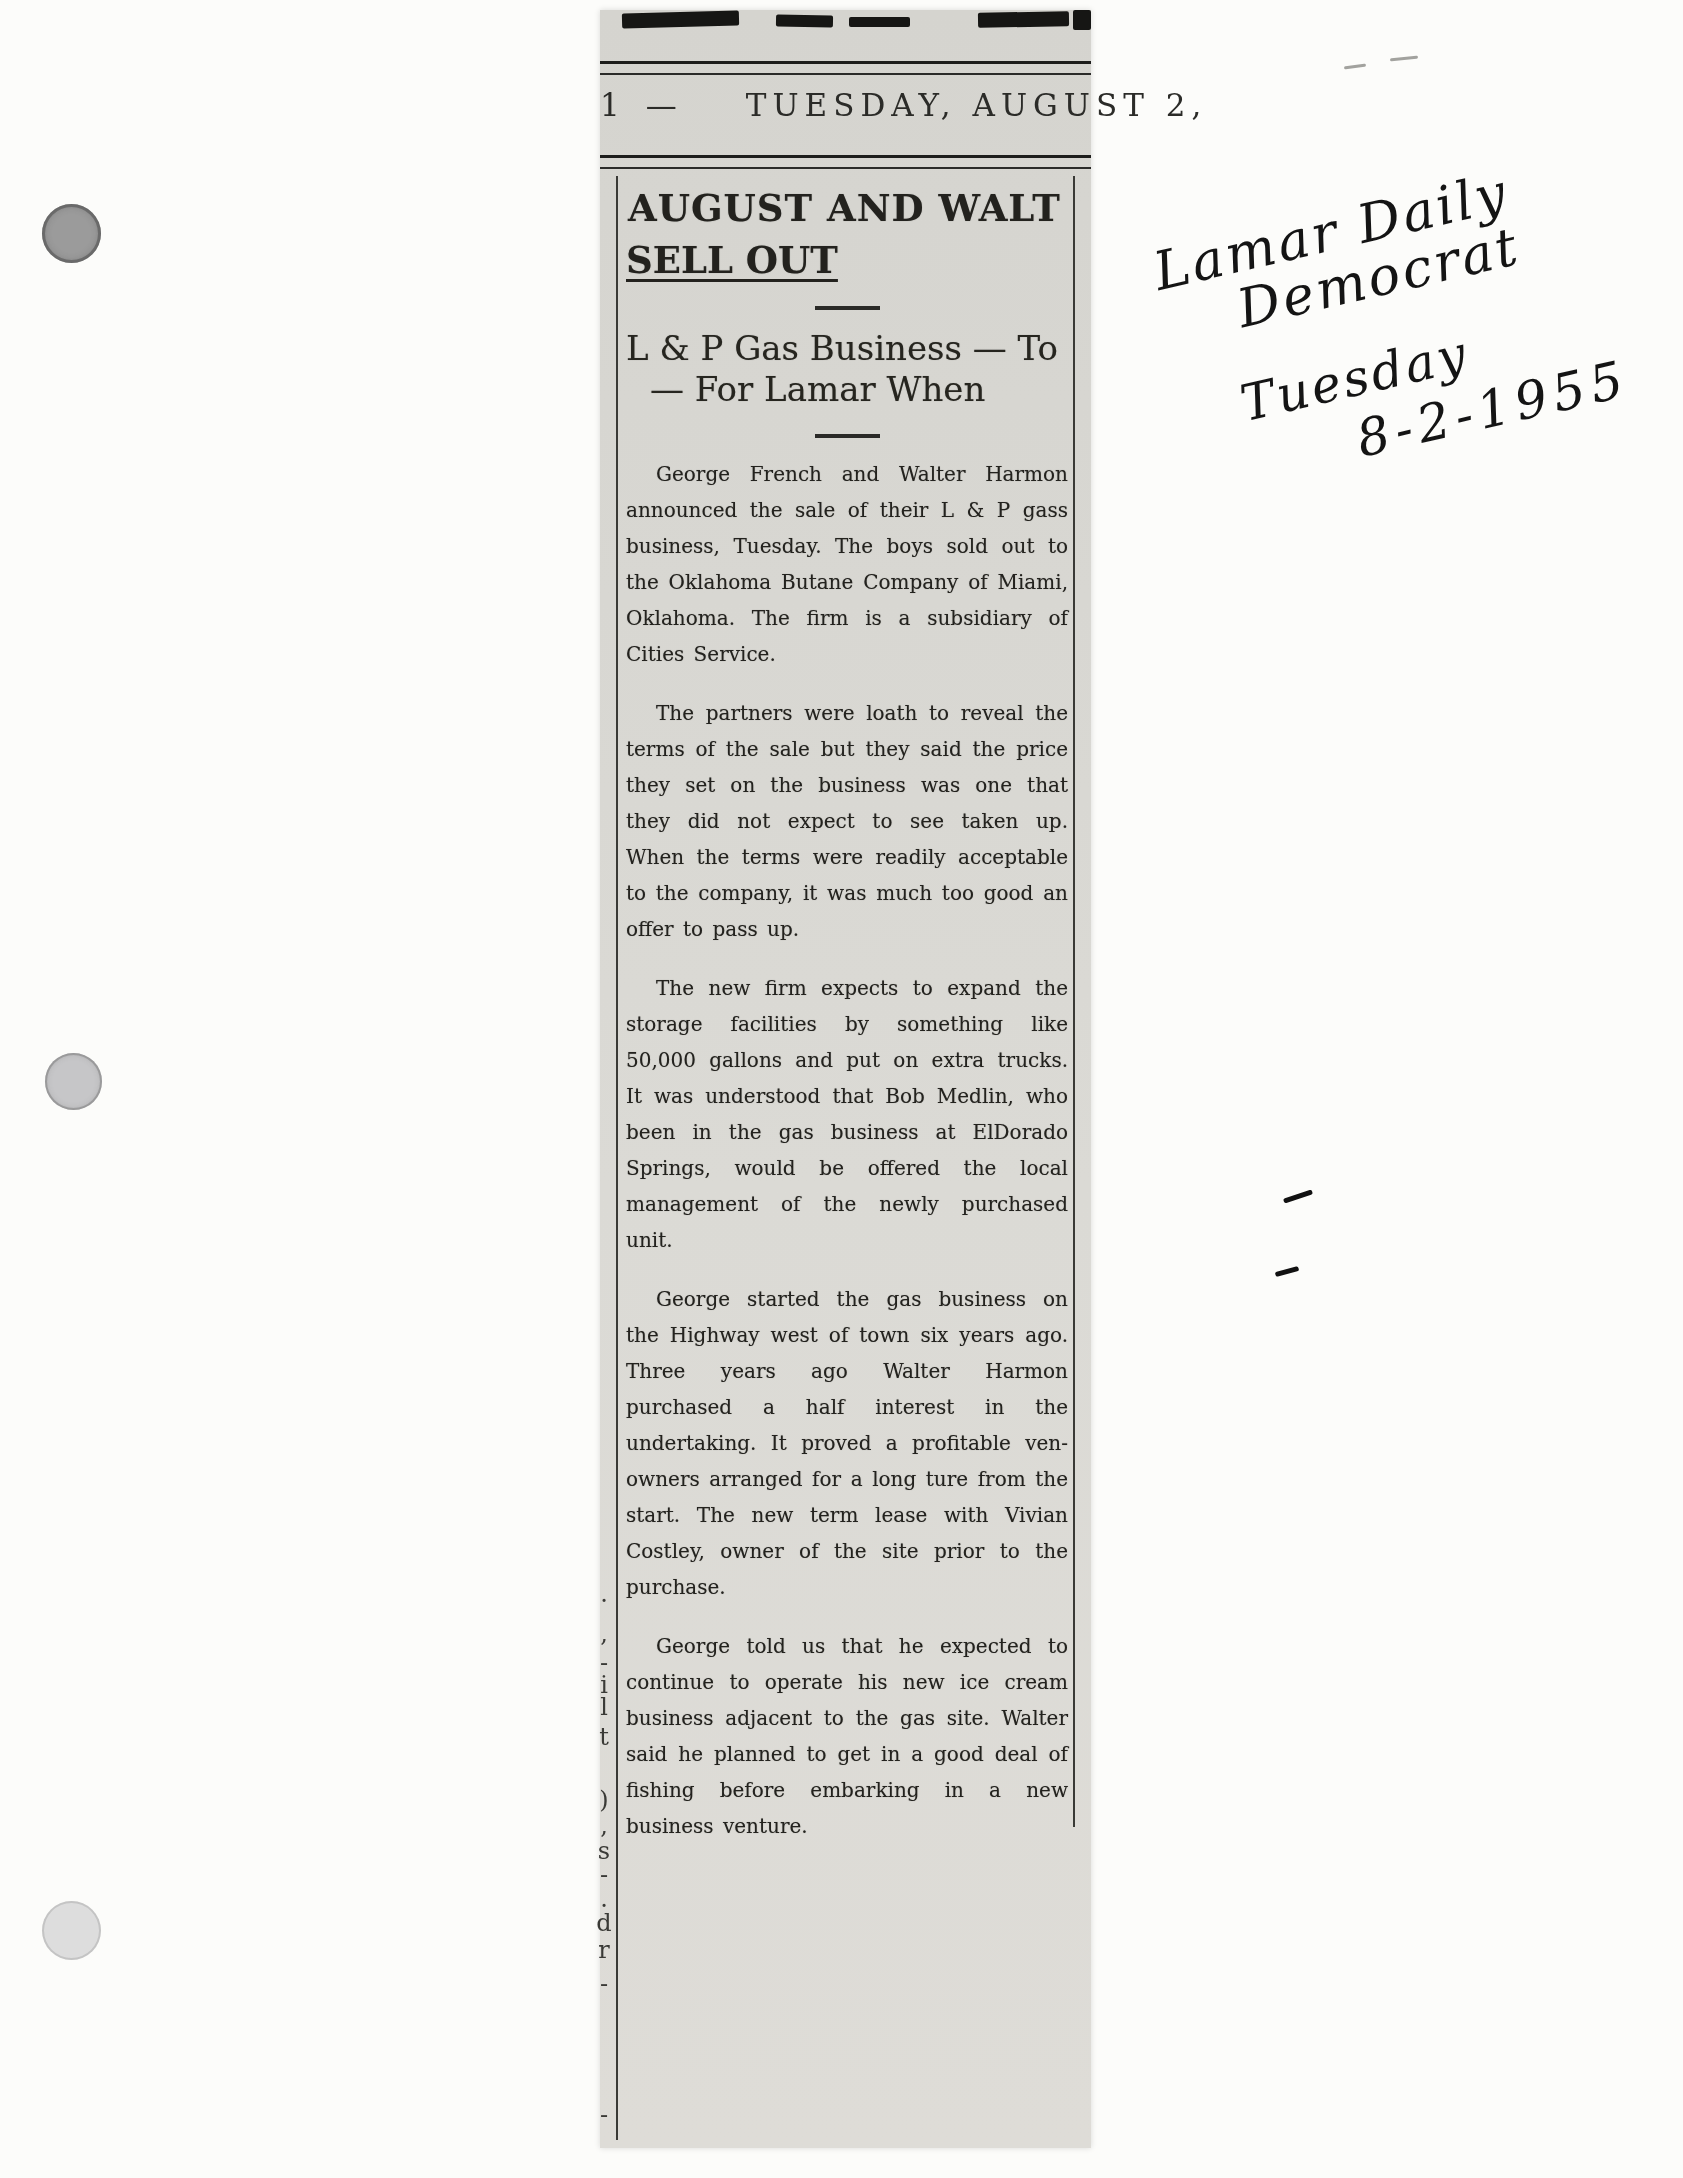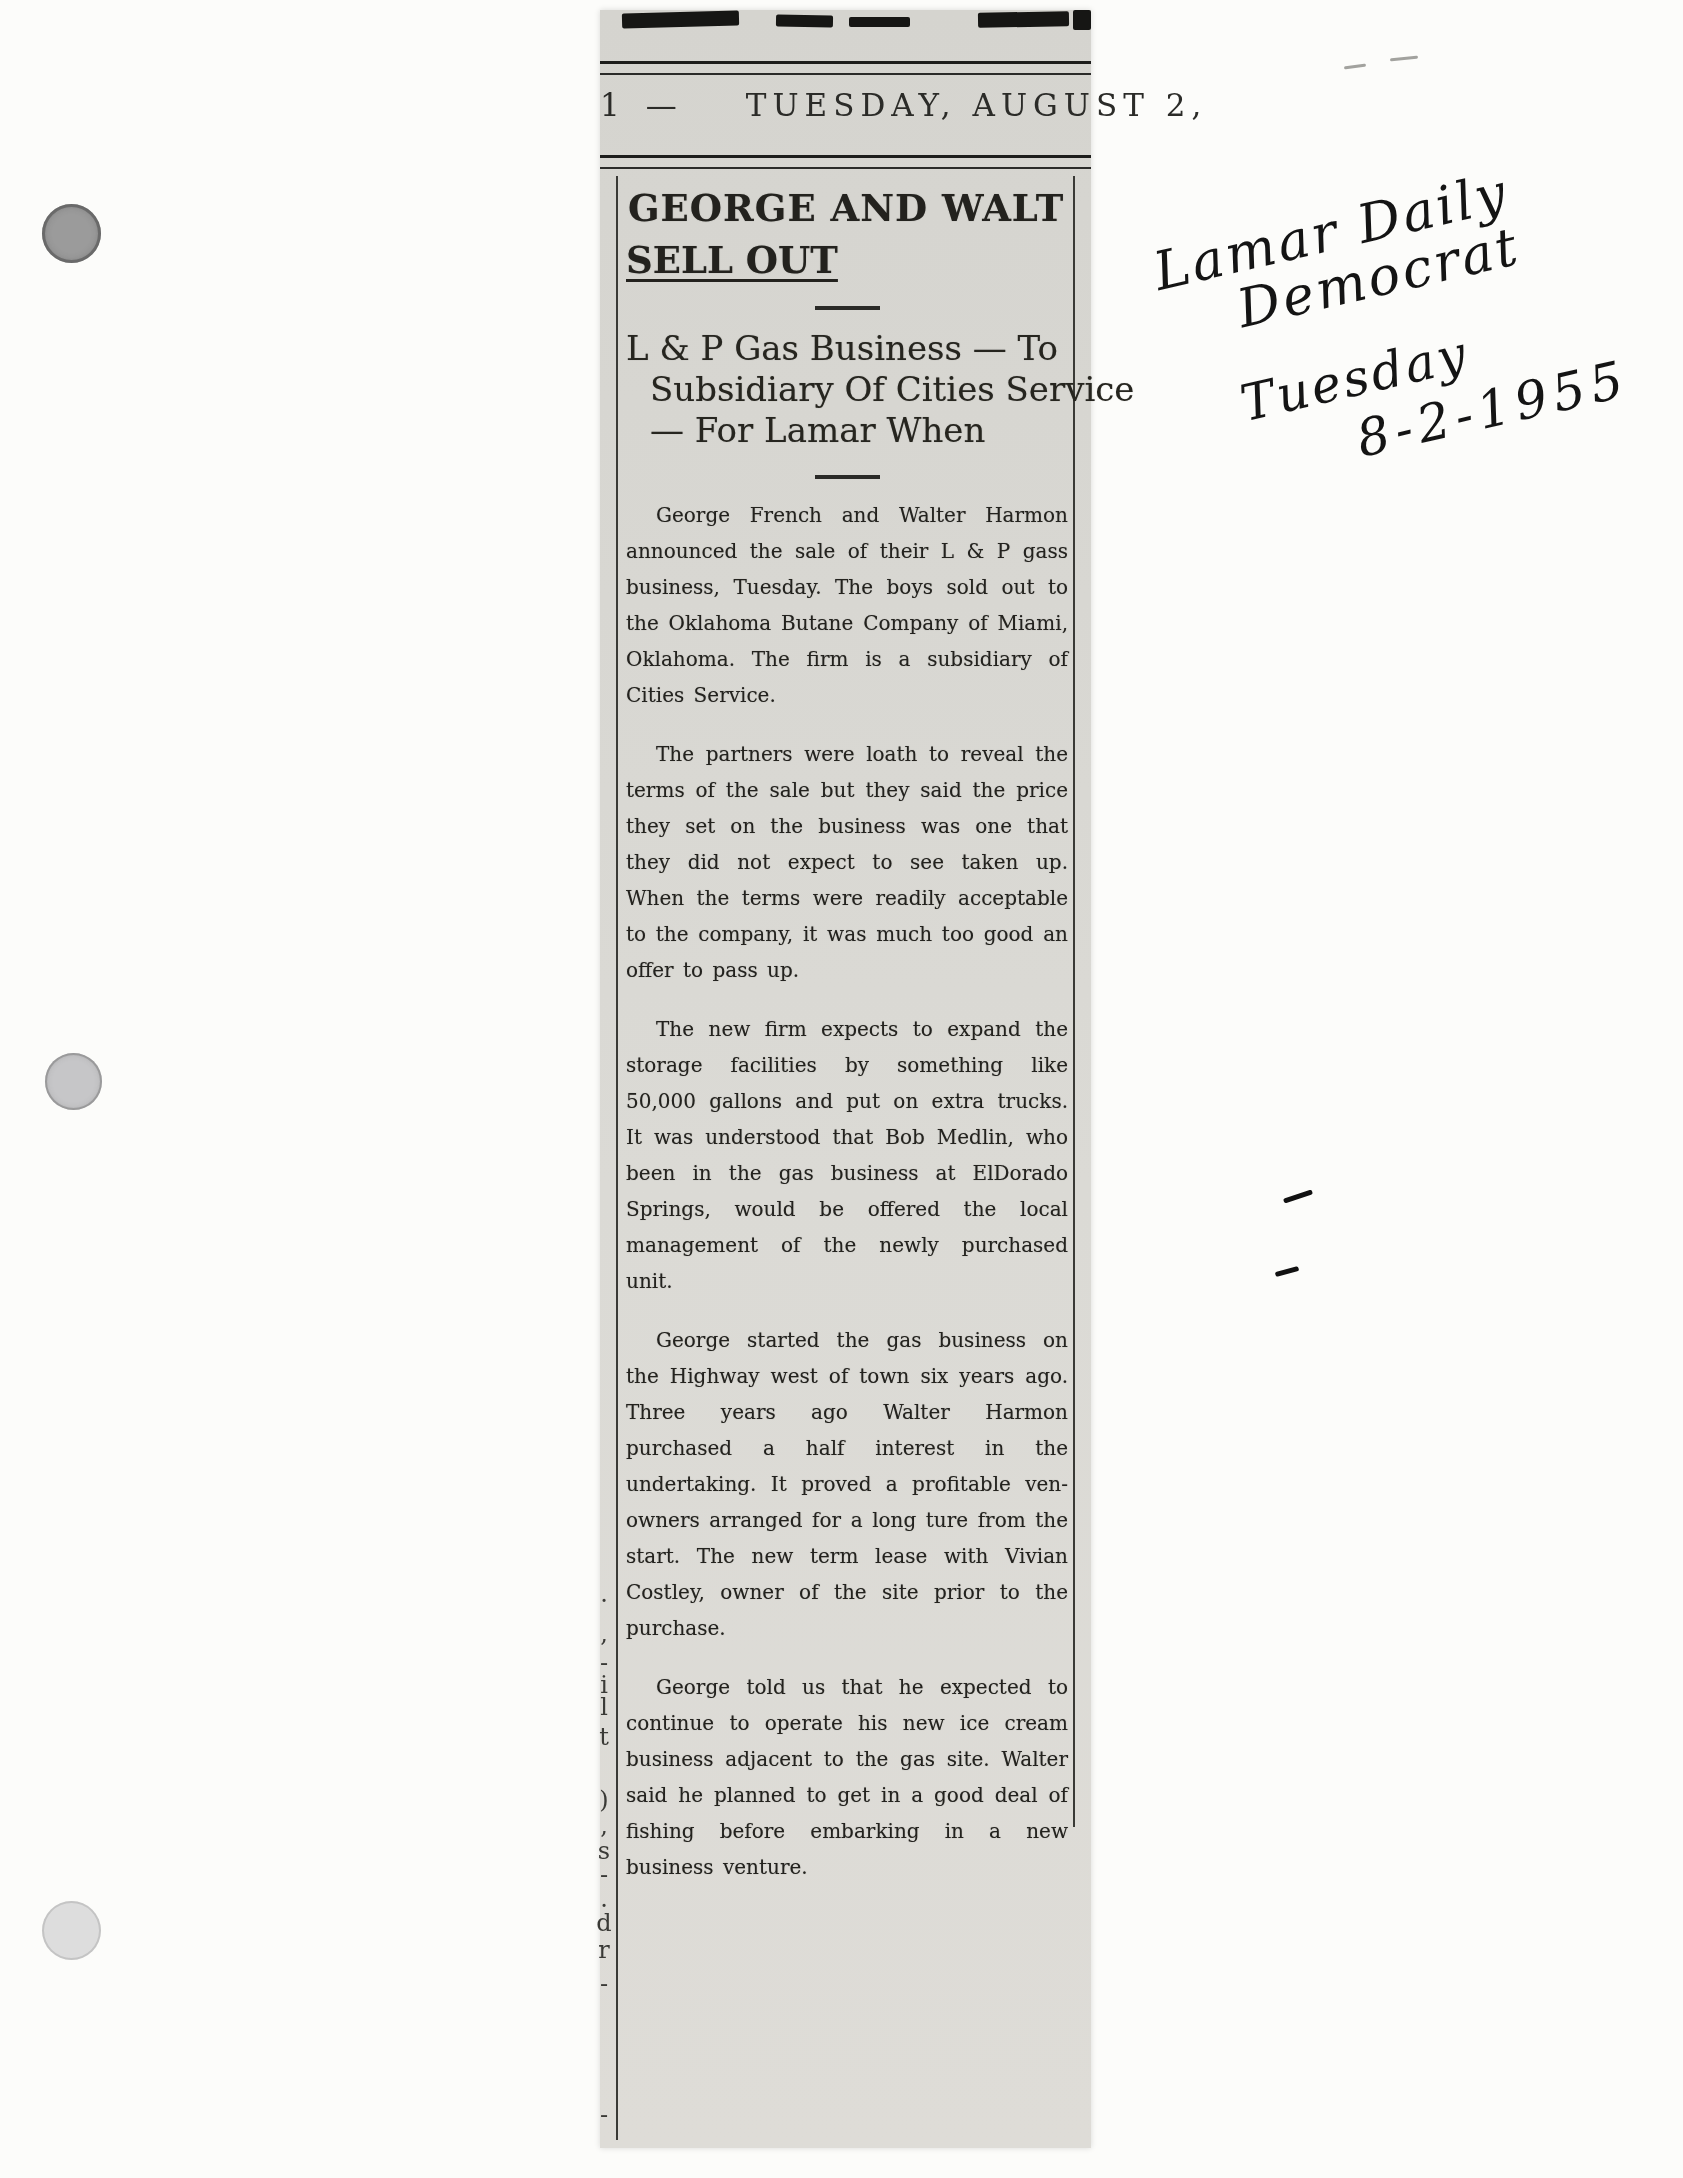--- a/index.html
+++ b/index.html
@@ -104,30 +104,29 @@
       <span class="hdr-dash">—</span>
       <span class="hdr-date">TUESDAY, AUGUST 2,</span>
     </div>
 
     <div class="rule rule-b"></div>
 
     <div class="col-rule left"></div>
     <div class="col-rule right"></div>
 
     <div class="article">
-      <div class="hl1">GEORGE AND WALT</div>
+      <div class="hl1">AUGUST AND WALT</div>
       <div class="hl2">
         <span class="hl-underline">SELL OUT</span>
       </div>
 
       <div class="divider"></div>
 
       <div class="subhead">
         <div class="sh">L &amp; P Gas Business — To</div>
-        <div class="sh sh-indent">Subsidiary Of Cities Service</div>
         <div class="sh sh-indent">— For Lamar When</div>
       </div>
 
       <div class="divider"></div>
 
       <p class="first">George French and Walter Harmon announced the sale of their L &amp; P gass  business, Tuesday. The boys sold out to the Oklahoma Butane Company of Miami, Oklahoma. The firm is a subsidiary of Cities Service.</p>
       <p>The partners were loath to reveal the terms of the sale but they said the price they set on the business was one that they did not expect to see taken up. When the terms were readily acceptable to the company, it was much too good an offer to pass up.</p>
       <p>The new firm expects to expand the storage facilities by something like 50,000 gallons and put on extra trucks. It was understood that Bob Medlin, who been in the gas business at ElDorado Springs, would be offered the local management of the newly purchased unit.</p>
       <p>George started the gas business on the Highway west of town six years ago. Three years ago Walter Harmon purchased a half interest in the undertaking. It proved a profitable ven- owners arranged for a long ture from the start. The new term lease with Vivian Costley, owner of the site prior to the purchase.</p>
       <p>George told us that he expected to continue to operate his new ice cream business adjacent to the gas site. Walter said he planned to get in a good deal of fishing before embarking in a new business venture.</p>

